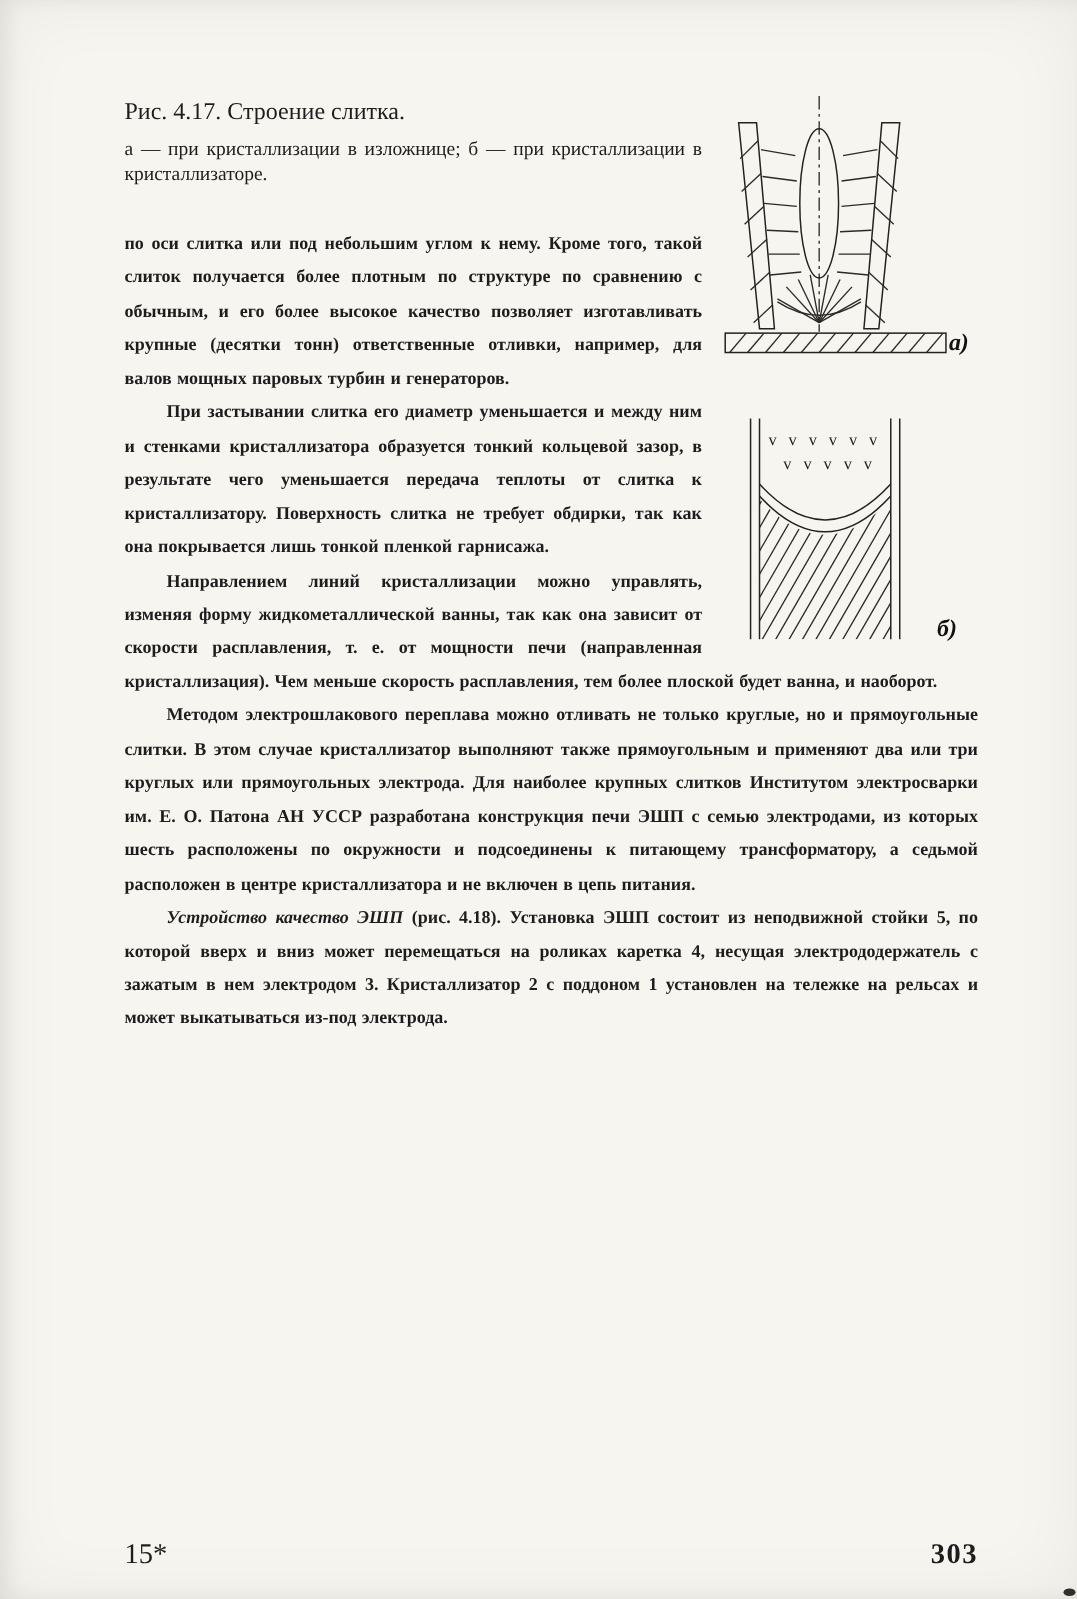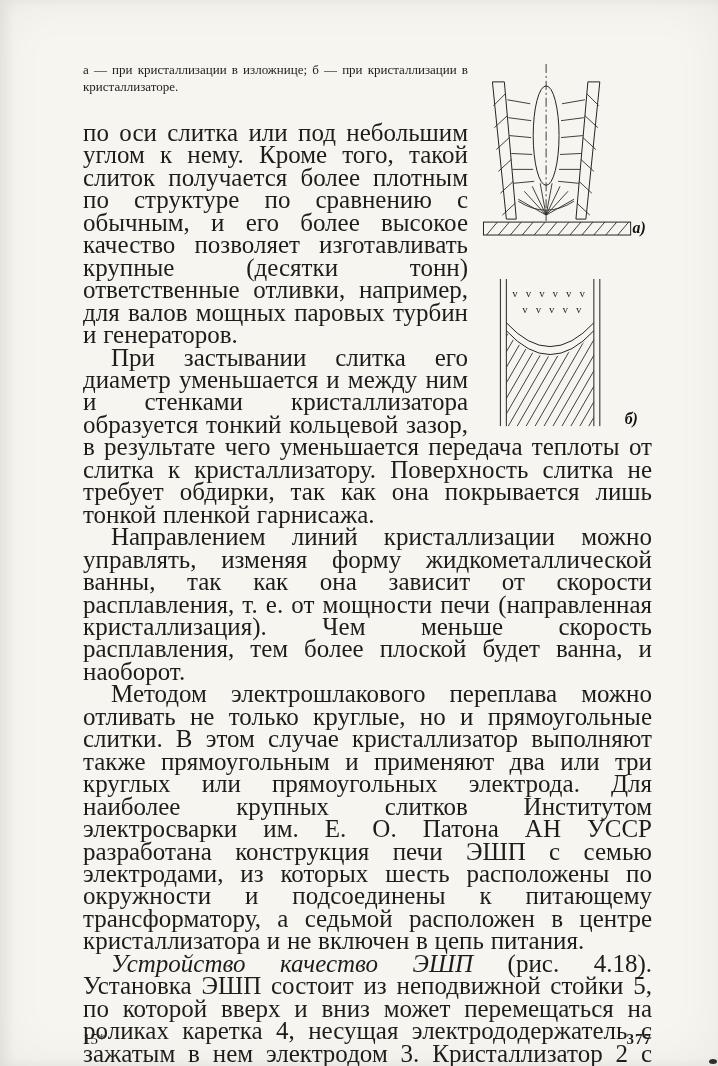--- a/index.html
+++ b/index.html
@@ -36,33 +36,34 @@
     font-style: normal; font-weight: normal;
     font-size: 11px; letter-spacing: 8px; fill: #222;
   }
   .caption-title { font-size: 16px; margin: 4px 0 7px 0; }
   .caption-sub {
     font-size: 13px; line-height: 16.5px;
     margin-bottom: 27px; text-align: justify;
   }
   p.body-par {
     margin: 0;
-    font-size: 25px;
+    font-size: 12px;
     line-height: 22.45px;
     text-align: justify;
     hyphens: auto;
     word-spacing: 0.5px;
+    font-weight: bold;
   }
   p.indent { text-indent: 28px; }
   p.body-par i { font-style: italic; }
   .footer {
     position: absolute;
     left: 83px; right: 66px; bottom: 18px;
     display: flex; justify-content: space-between;
-    font-size: 15px;
+    font-size: 19px;
   }
   .footer .pagenum { font-weight: bold; letter-spacing: 1px; }
   .scan-dot {
     position: absolute; right: 1px; bottom: 2px;
     width: 8px; height: 5px; background: #2f2f2f; border-radius: 50%;
   }
 </style>
 </head>
 <body>
 
@@ -172,28 +173,29 @@
         <line class="thin" x1="86" y1="155" x2="161" y2="25"></line>
         <line class="thin" x1="95" y1="155" x2="170" y2="25"></line>
         <line class="thin" x1="104" y1="155" x2="179" y2="25"></line>
         <line class="thin" x1="113" y1="155" x2="188" y2="25"></line>
       </g>
       <text x="143" y="148">б)</text>
     </svg>
   </aside>
 
   <div class="caption">
+    <div class="caption-title">Рис. 4.17. Строение слитка.</div>
     <div class="caption-sub">а — при кристаллизации в изложнице;  б — при кристаллизации в кристаллизаторе.</div>
   </div>
 
   <p class="body-par">по оси слитка или под небольшим углом к нему. Кроме того, такой слиток получается более плотным по структуре по сравнению с обычным, и его более высокое качество позволяет изготавливать крупные (десятки тонн) ответственные отливки, например, для валов мощных паровых турбин и генераторов.</p>
   <p class="body-par indent">При застывании слитка его диаметр уменьшается и между ним и стенками кристаллизатора образуется тонкий кольцевой зазор, в результате чего уменьшается передача теплоты от слитка к кристаллизатору. Поверхность слитка не требует  обдирки, так как она покрывается лишь тонкой пленкой гарнисажа.</p>
   <p class="body-par indent">Направлением линий кристаллизации можно управлять, изменяя форму жидкометаллической ванны, так как она зависит от скорости расплавления, т. е. от мощности печи (направленная кристаллизация). Чем меньше скорость расплавления, тем более плоской будет ванна, и наоборот.</p>
   <p class="body-par indent">Методом электрошлакового переплава можно отливать не только круглые, но и прямоугольные слитки. В этом случае кристаллизатор выполняют также прямоугольным и применяют два или три круглых или прямоугольных электрода. Для наиболее  крупных  слитков Институтом электросварки им. Е. О. Патона АН УССР разработана  конструкция печи ЭШП с семью электродами, из которых шесть расположены по окружности и подсоединены к питающему трансформатору, а седьмой расположен в центре кристаллизатора и не включен в цепь питания.</p>
   <p class="body-par indent"><i>Устройство качество ЭШП</i><span> (рис. 4.18). Установка ЭШП  состоит из неподвижной  стойки 5, по которой вверх и вниз может перемещаться на роликах каретка 4, несущая электрододержатель с зажатым в нем электродом 3. Кристаллизатор 2 с поддоном 1 установлен на тележке на рельсах и может выкатываться  из-под электрода.</span></p>
 
   <div class="footer">
     <span>15*</span>
-    <span class="pagenum">377</span>
+    <span class="pagenum">303</span>
   </div>
 
   <div class="scan-dot"></div>
 </div>
 
 </body></html>

